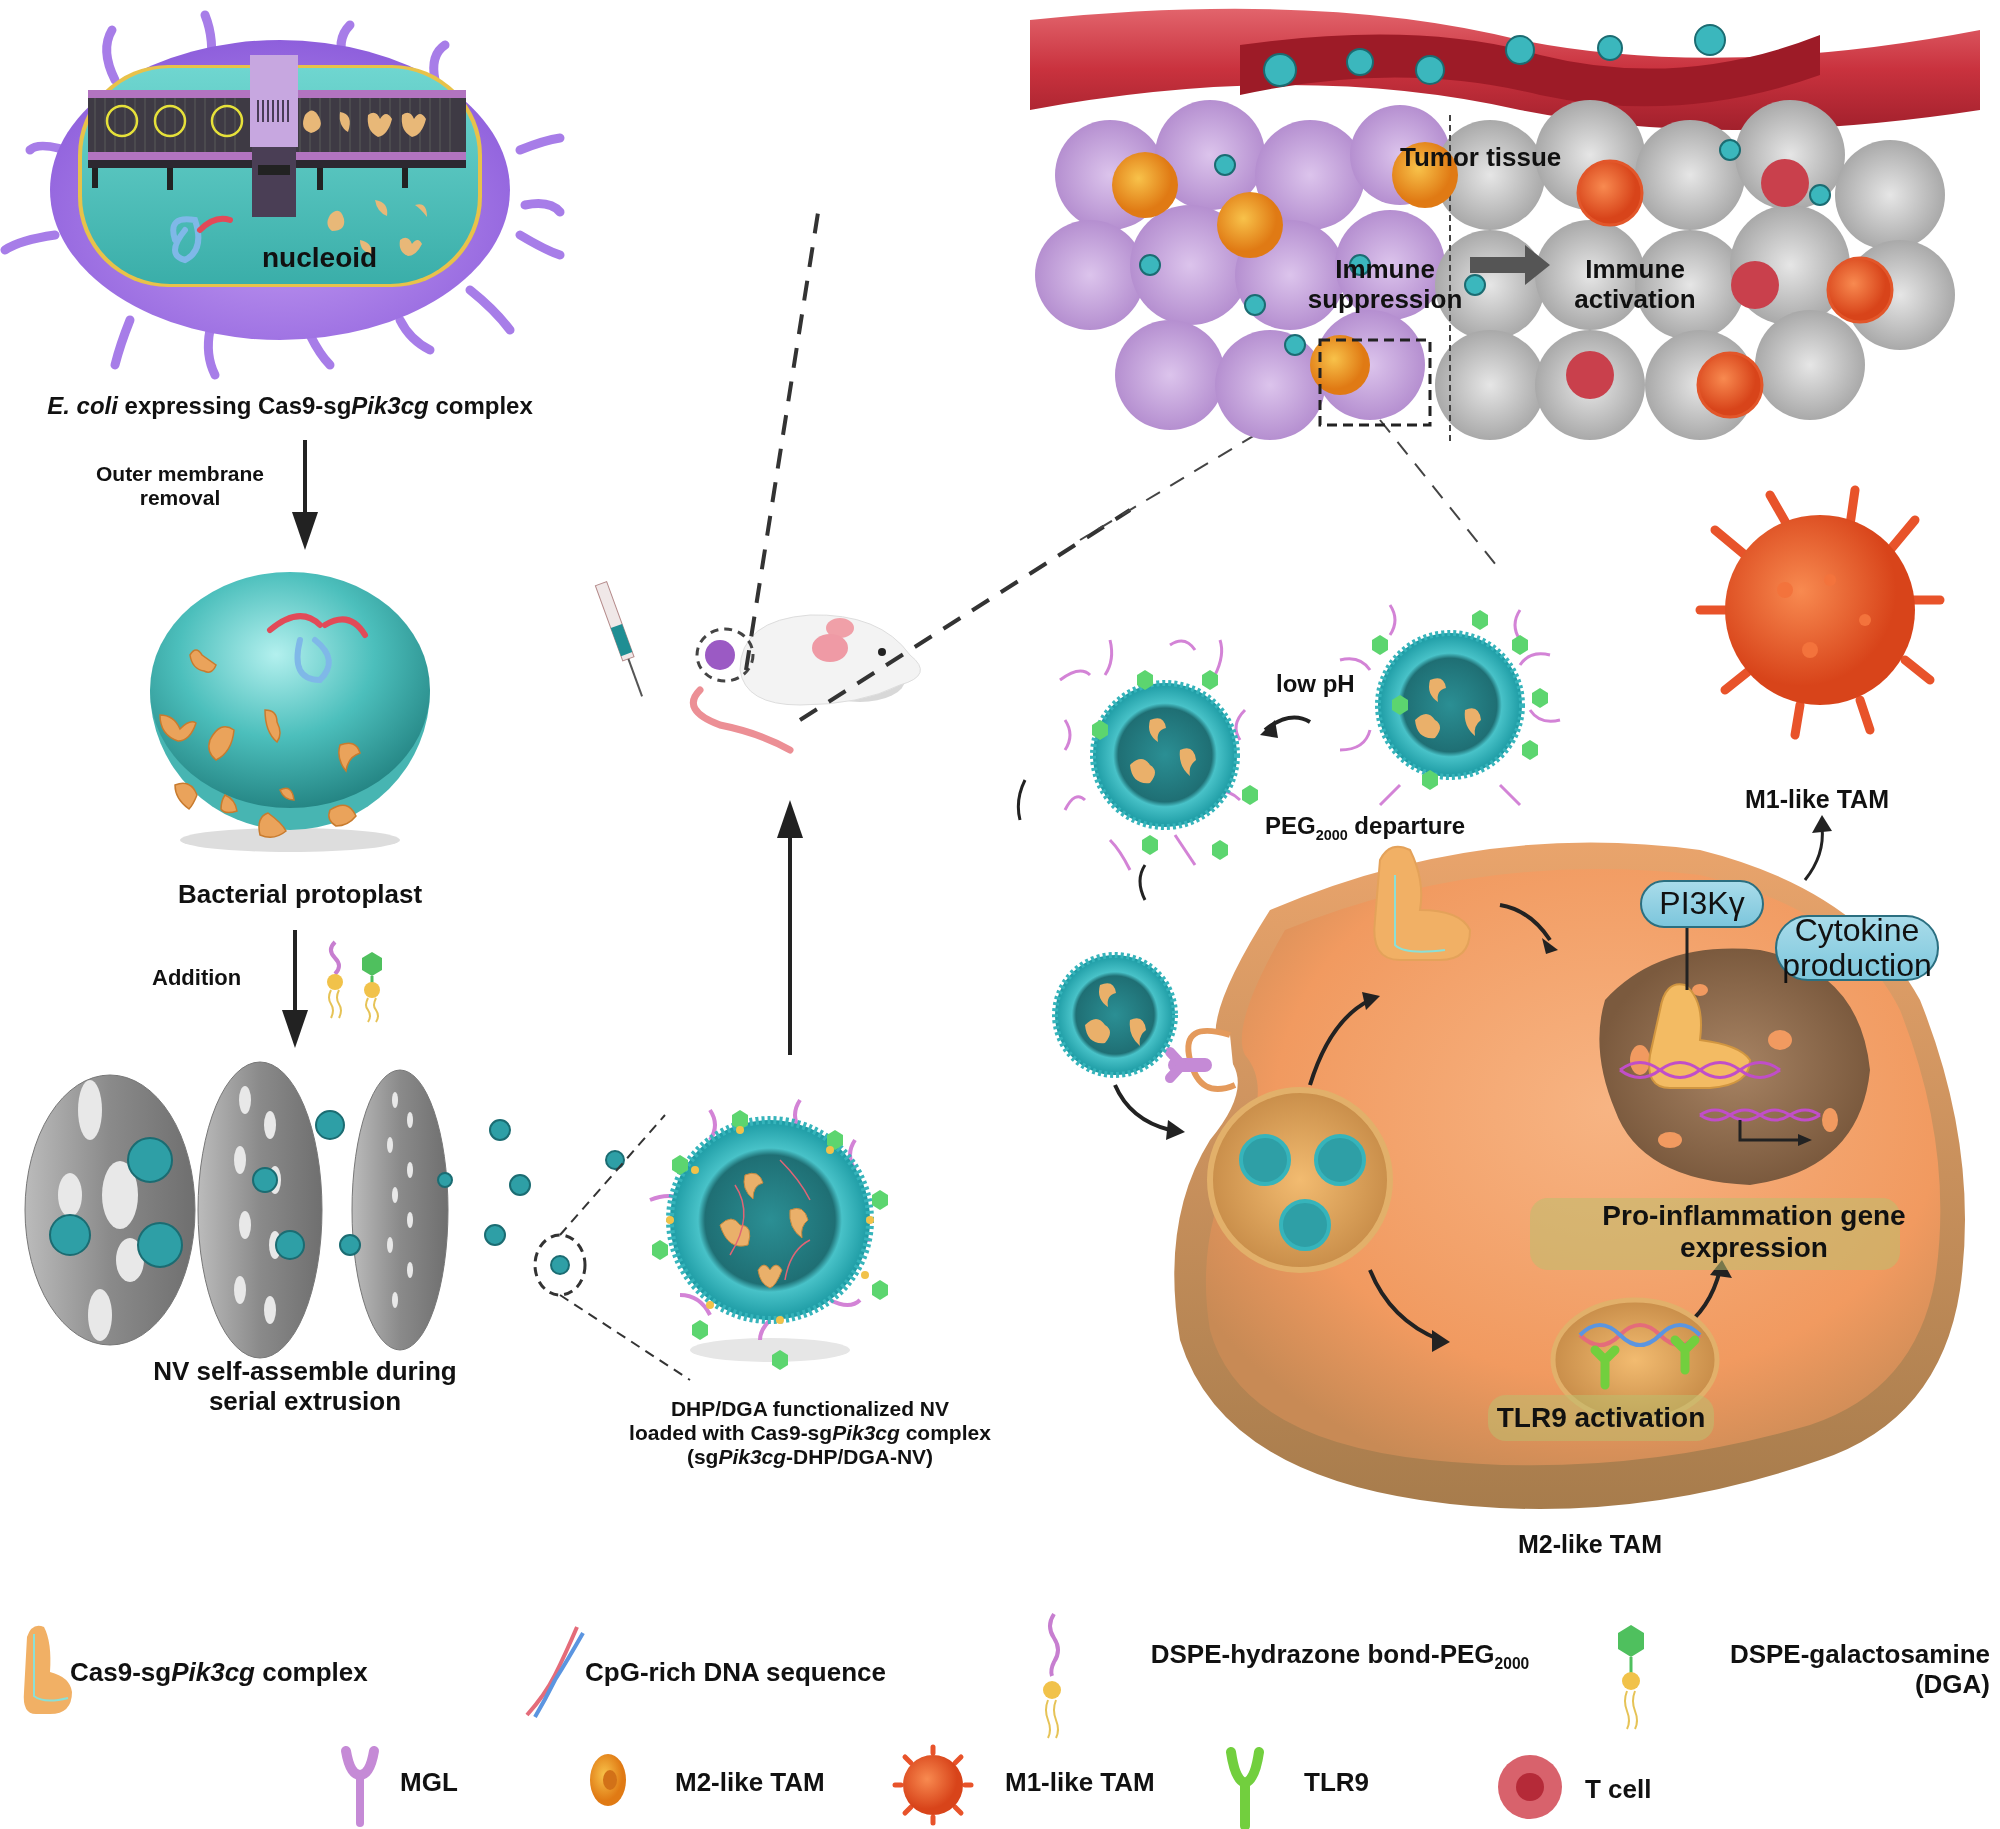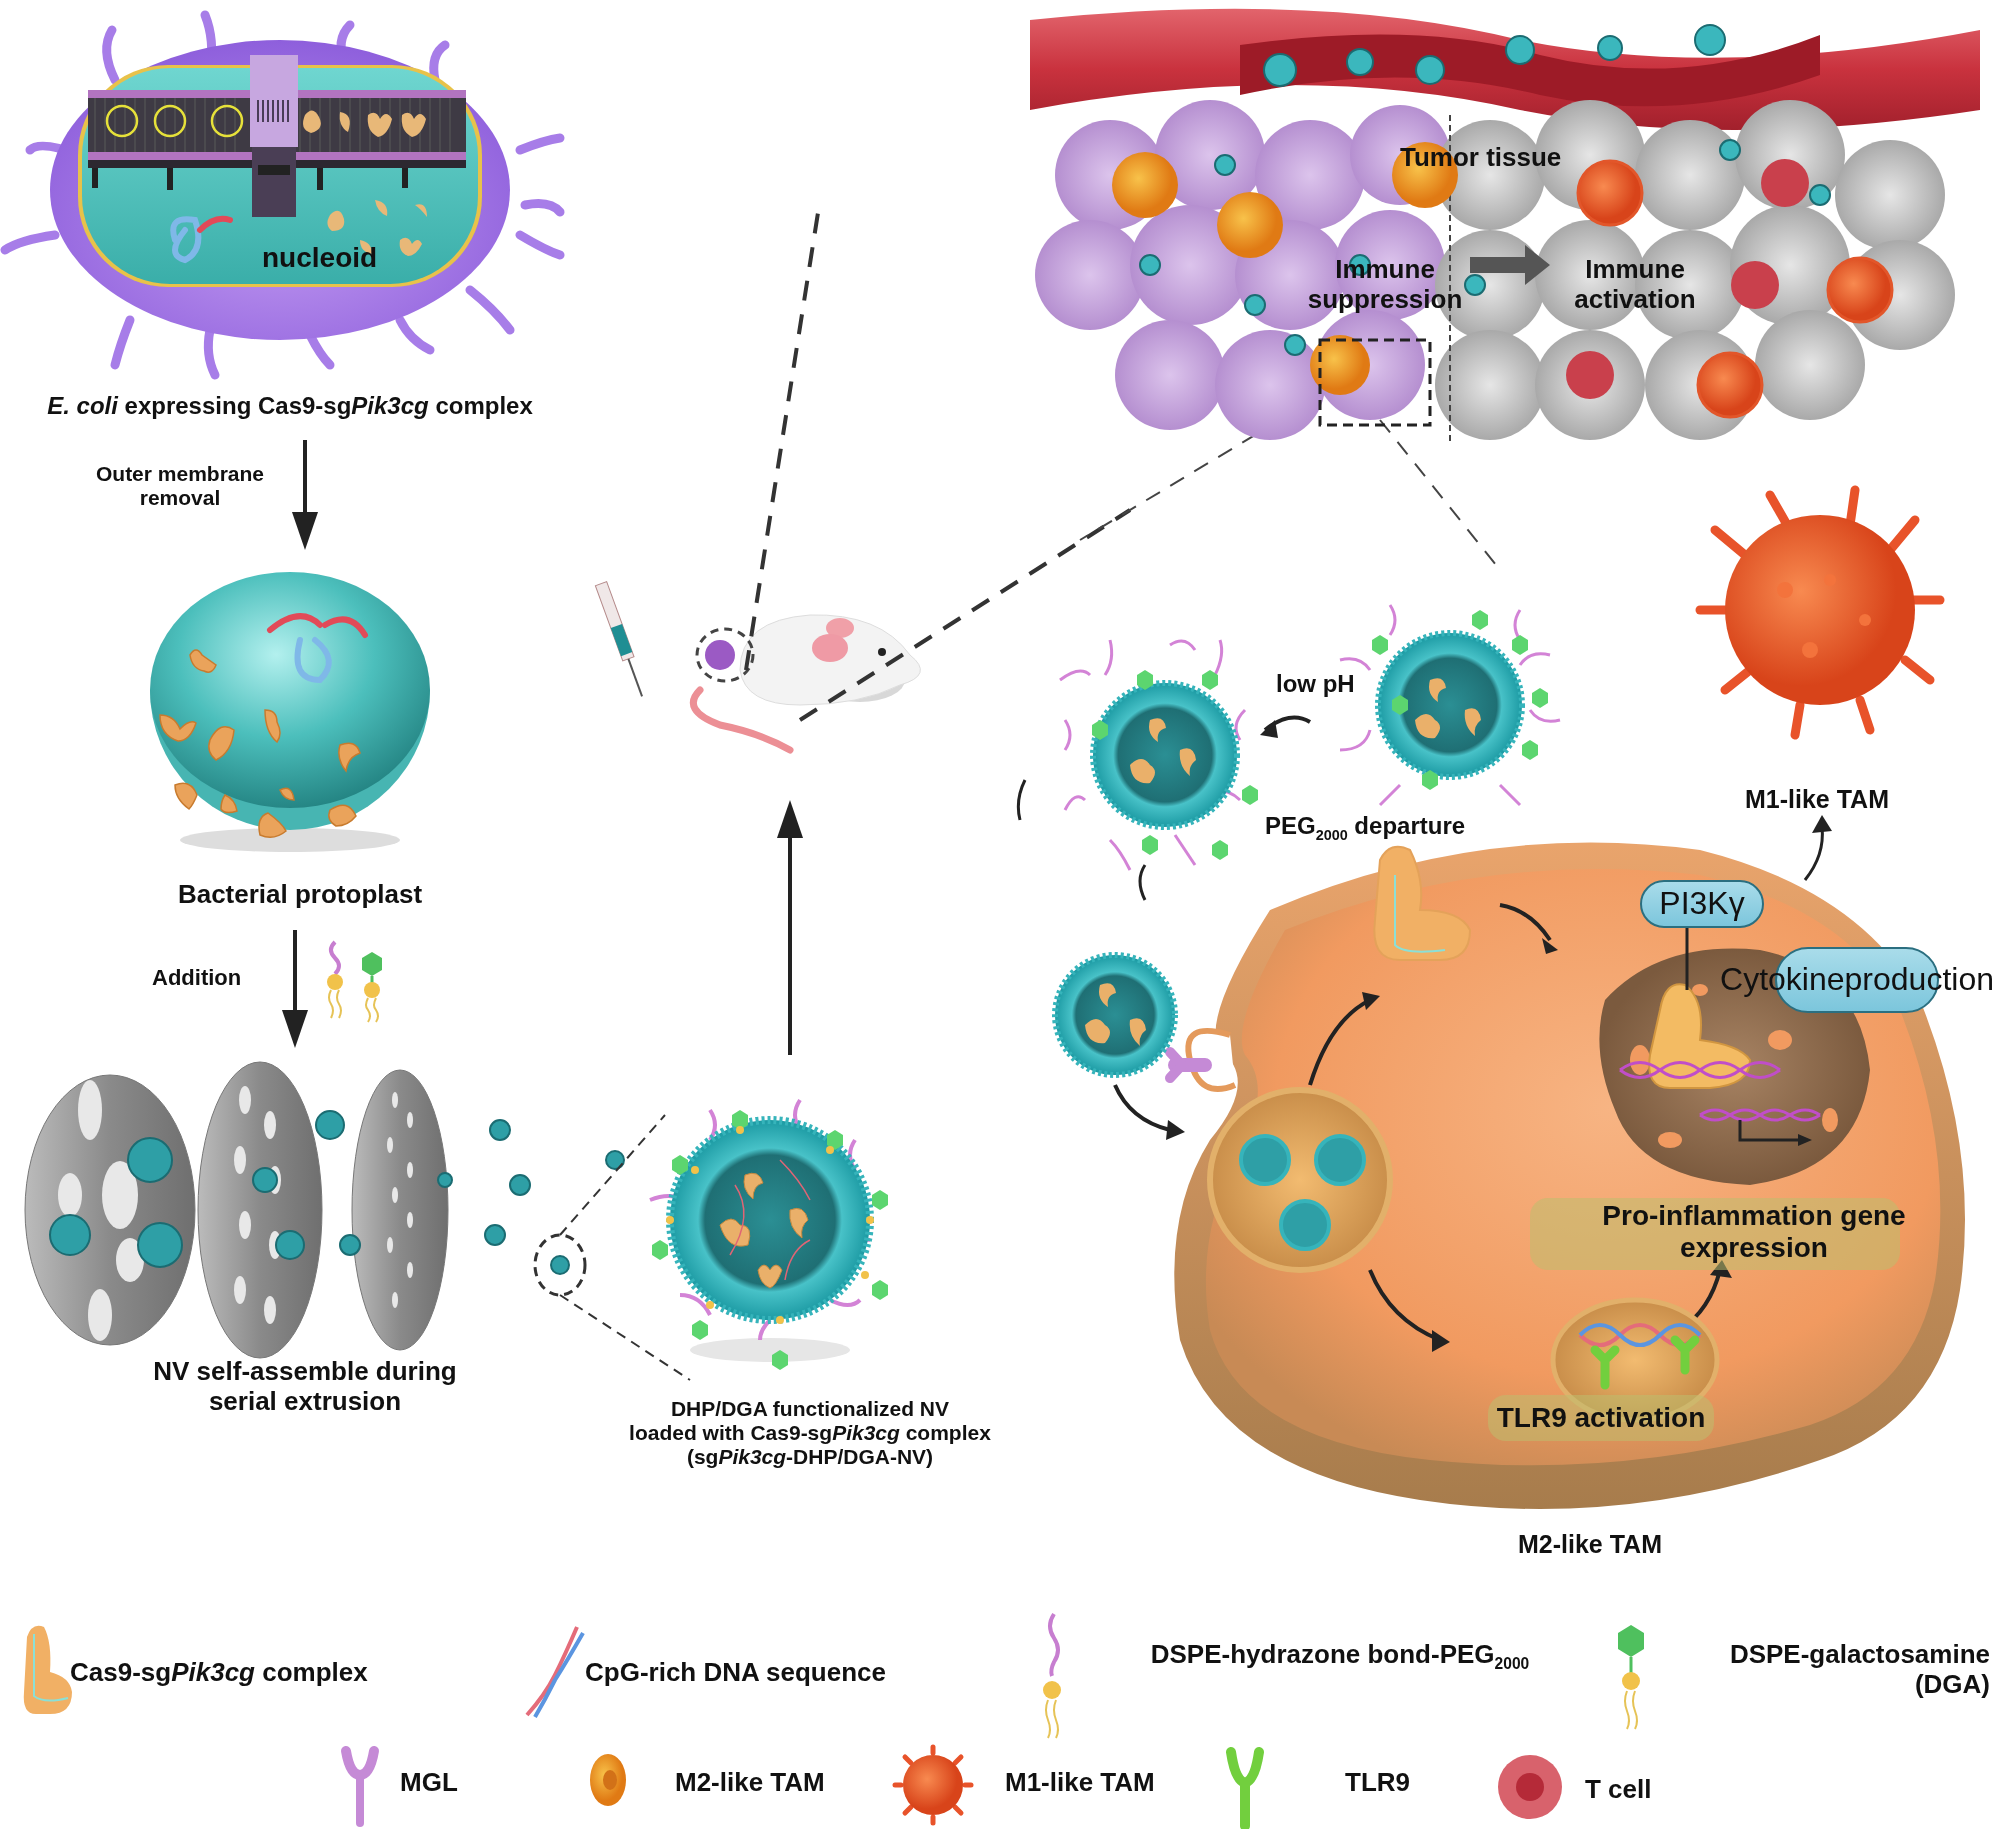--- a/index.html
+++ b/index.html
@@ -585,21 +585,21 @@
   <path d="M520 515 q20 -20 40 0 q20 20 40 0 q20 -20 40 0" stroke="#5b95e0" stroke-width="4" fill="none"></path>
   <g stroke="#72cf3e" stroke-width="9" stroke-linecap="round" fill="none">
       <path d="M545 540 v25M535 530 l10 10 l10 -10"></path>
       <path d="M625 530 v20M615 520 l10 10 l10 -10"></path>
     </g>
 </svg>
 
 <div class="pill" style="left:1640px;top:880px;width:120px;height:44px;">
     <span>PI3Kγ</span>
   </div>
-<div class="pill" style="left:1775px;top:915px;width:160px;height:62px;flex-direction:row;margin-top:32px;">
+<div class="pill" style="left:1775px;top:915px;width:160px;height:62px;flex-direction:column;">
   <span>Cytokine</span>
   <span>production</span>
 </div>
 
 <div class="hl" style="left:1530px;top:1198px;width:370px;height:72px;"></div>
 <div class="lbl" style="left:1530px;top:1200px;width:370px;font-size:28px;padding-left:39px;">
   <div>Pro-inflammation gene</div>
   <div>expression</div>
 </div>
 <div class="hl" style="left:1488px;top:1395px;width:226px;height:46px;"></div>
@@ -658,18 +658,18 @@
       <path d="M8 40 h-6"></path>
       <path d="M18 18 l-6 -6"></path>
     </g>
   <circle cx="40" cy="40" r="30" fill="url(#gM1)"></circle>
 </svg>
 <div class="lbl" style="left:1005px;top:1768px;font-size:26px;white-space:nowrap;">M1-like TAM</div>
 <svg style="left:1225px;top:1748px" width="40" height="80">
   <path d="M20 78 V35" stroke="#72cf3e" stroke-width="10" stroke-linecap="round"></path>
   <path d="M6 4 Q10 32 20 35 Q30 32 34 4" stroke="#72cf3e" stroke-width="10" fill="none" stroke-linecap="round"></path>
 </svg>
-<div class="lbl" style="left:1345px;top:1768px;font-size:26px;">TLR9</div>
+<div class="lbl" style="left:1304px;top:1768px;font-size:26px;">TLR9</div>
 <svg style="left:1495px;top:1752px" width="70" height="70">
   <circle cx="35" cy="35" r="32" fill="#d8626c"></circle>
   <circle cx="35" cy="35" r="14" fill="#b52a38"></circle>
 </svg>
 <div class="lbl" style="left:1585px;top:1775px;font-size:26px;white-space:nowrap;">T cell</div>
 
 </body></html>

